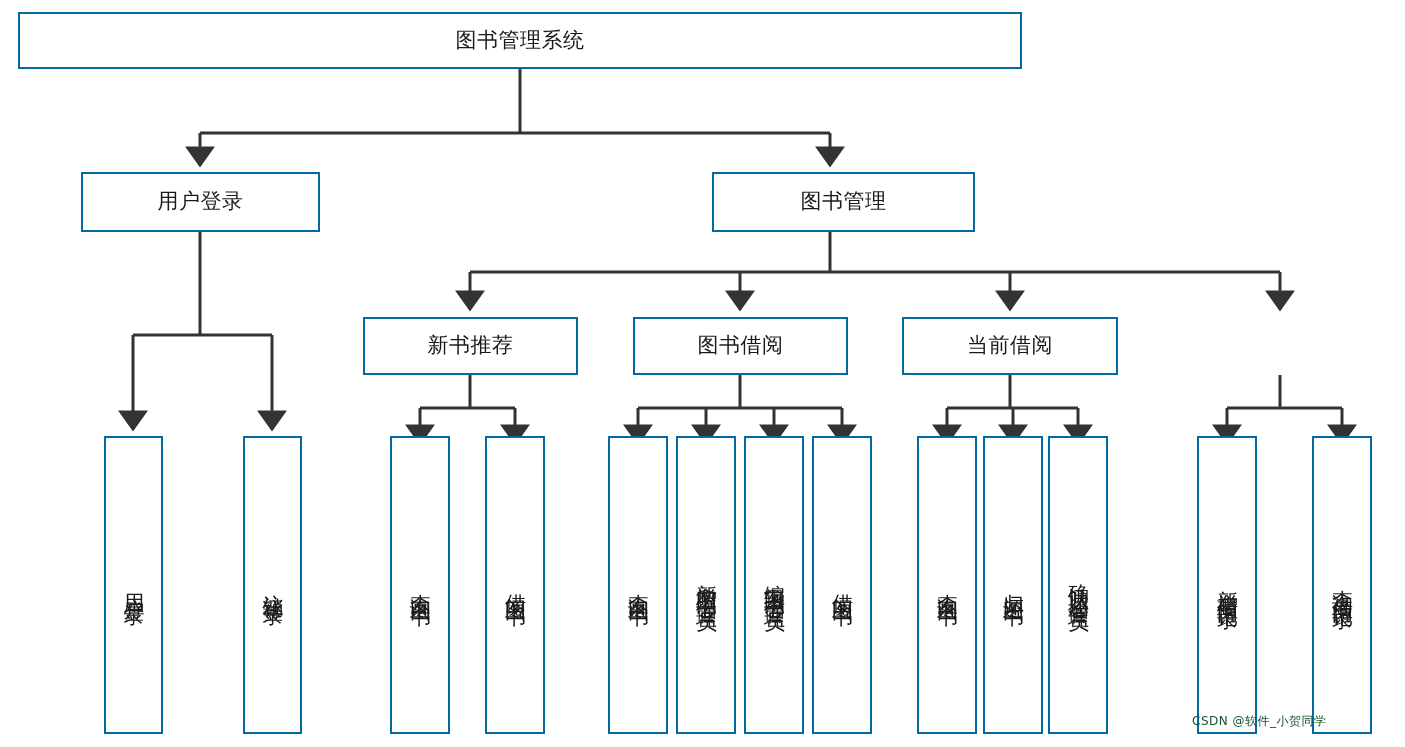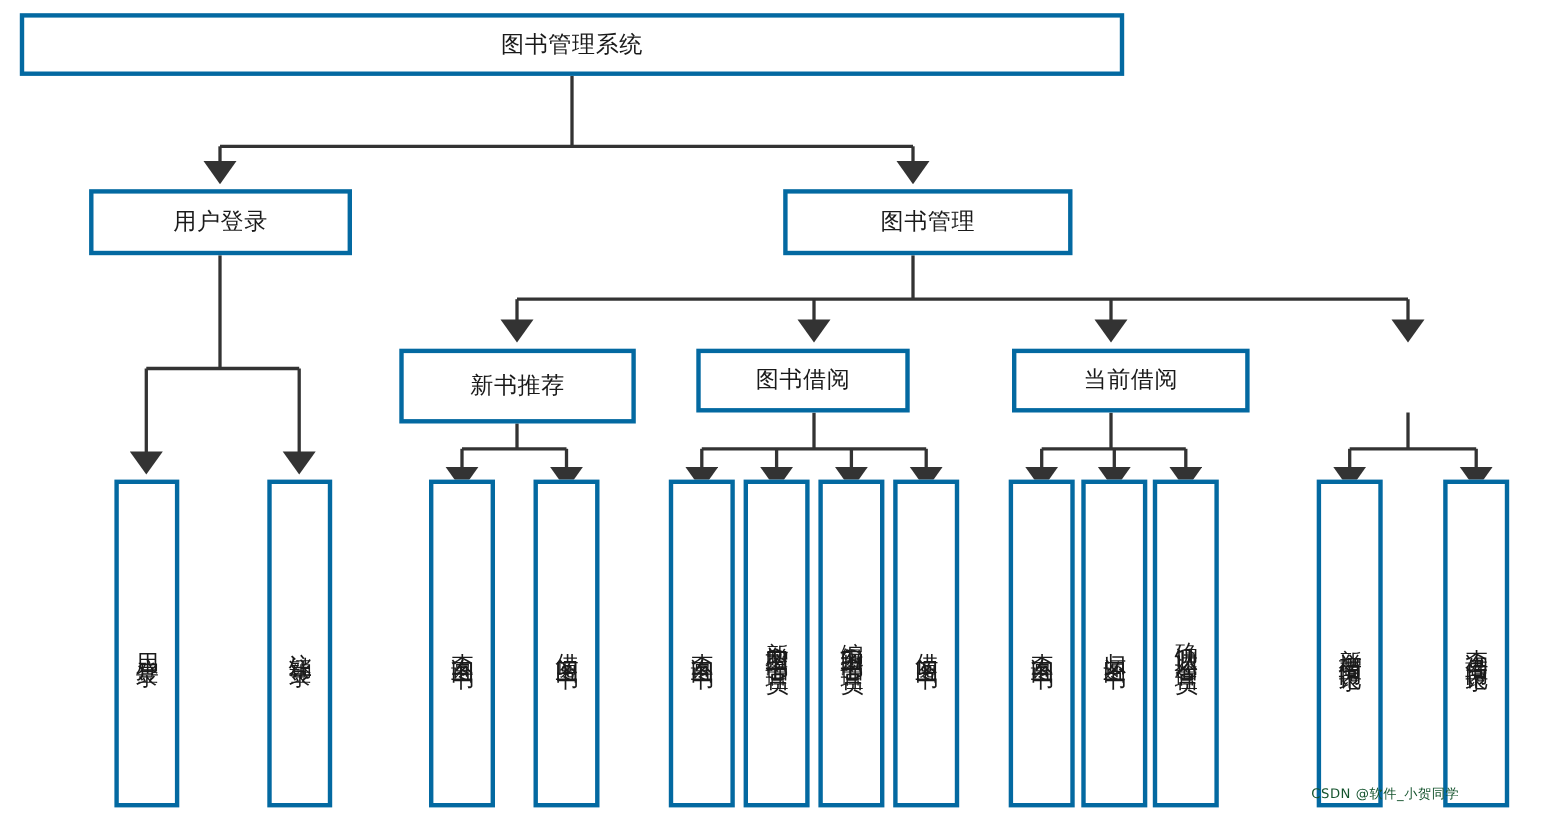--- a/index.html
+++ b/index.html
@@ -26,21 +26,21 @@
     left: 0;
     top: 0;
     width: 1405px;
     height: 747px;
     display: block;
   }
   .node-box {
     position: absolute;
     box-sizing: border-box;
     background: #ffffff;
-    border: 4px solid #0369a1;
+    border: 2px solid #0369a1;
     display: flex;
     align-items: center;
     justify-content: center;
     overflow: hidden;
   }
   .node-label-h {
     font-size: 21px;
     color: #1a1a1a;
     line-height: 1.1;
     white-space: nowrap;
@@ -136,27 +136,27 @@
     <span class="node-label-h">图书管理系统</span>
   </div>
 
   <div class="node-box" style="left:81px; top:172px; width:239px; height:60px;">
     <span class="node-label-h">用户登录</span>
   </div>
   <div class="node-box" style="left:712px; top:172px; width:263px; height:60px;">
     <span class="node-label-h">图书管理</span>
   </div>
 
-  <div class="node-box" style="left:363px; top:317px; width:215px; height:68px;">
+  <div class="node-box" style="left:363px; top:317px; width:215px; height:58px;">
     <span class="node-label-h">新书推荐</span>
   </div>
-  <div class="node-box" style="left:633px; top:317px; width:194px; height:58px;text-align:right;">
+  <div class="node-box" style="left:633px; top:317px; width:215px; height:58px;text-align:right;">
     <span class="node-label-h">图书借阅</span>
   </div>
-  <div class="node-box" style="left:902px; top:317px; width:216px; height:58px;margin-left:18px;">
+  <div class="node-box" style="left:902px; top:317px; width:216px; height:58px;">
     <span class="node-label-h">当前借阅</span>
   </div>
 
   <div class="node-box vertical" style="left:104px; top:436px; width:59px; height:298px;">
     <span class="node-label-v">用户登录</span>
   </div>
   <div class="node-box vertical" style="left:243px; top:436px; width:59px; height:298px;">
     <span class="node-label-v">注销登录</span>
   </div>
 

